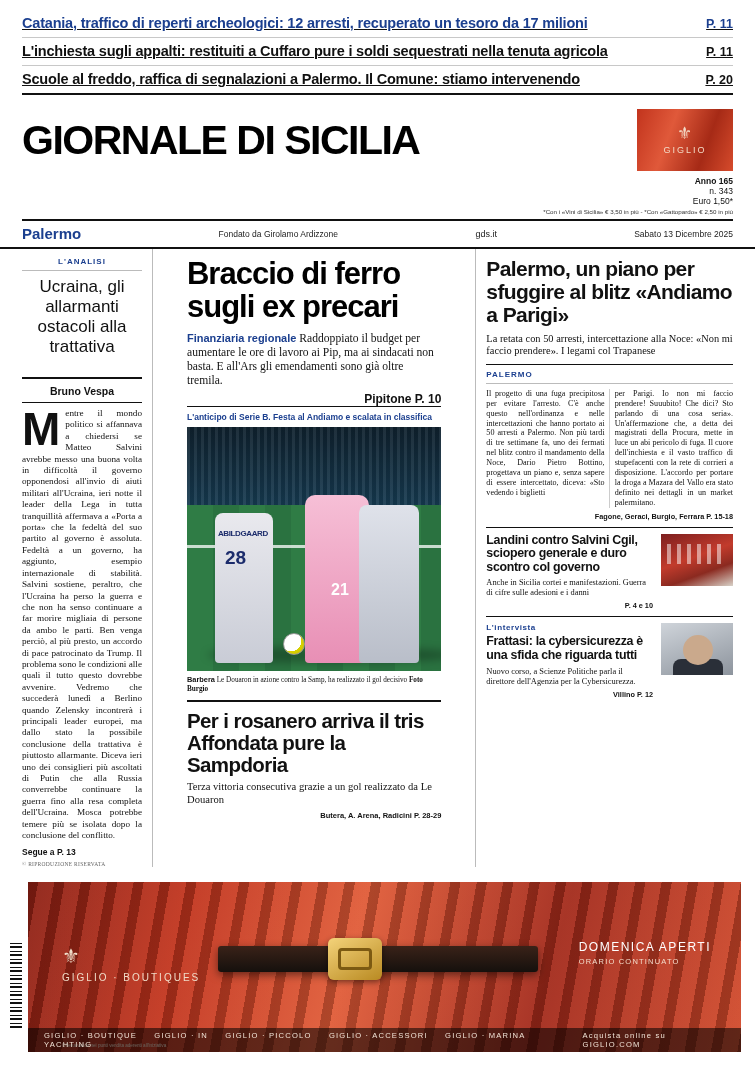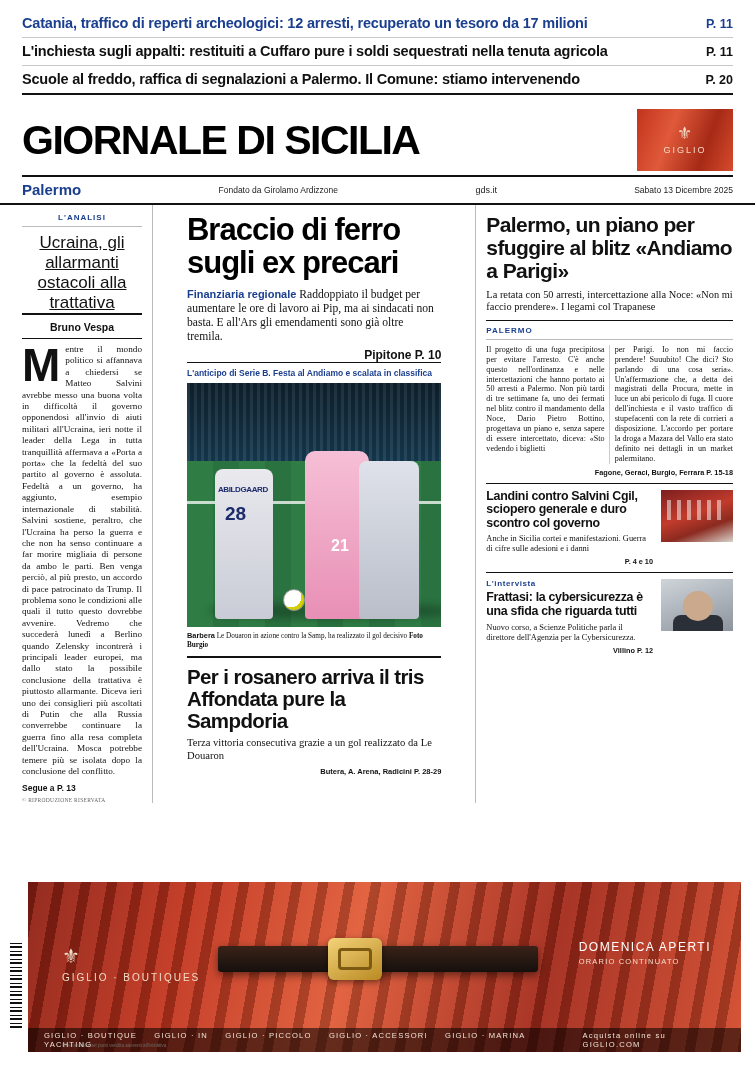--- a/index.html
+++ b/index.html
@@ -7,21 +7,21 @@
   body {
     width:755px; height:1080px;
     background:#ffffff;
     font-family:"Liberation Serif", serif;
     color:#111;
     overflow:hidden;
   }
   .page { position:relative; width:755px; height:1080px; background:#fff; }
 
   
-  .teasers { padding:10px 22px 8px 22px; }
+  .teasers { padding:10px 22px 8px 22px;text-decoration:underline; }
   .teaser {
     display:flex; align-items:baseline; justify-content:space-between;
     font-family:"Liberation Sans", sans-serif;
     font-weight:bold;
     padding:5px 0 6px 0;
     border-bottom:1px solid #c8c8c8;
   }
   .teaser:last-child { border-bottom:2px solid #111; }
   .teaser-text { font-size:14.5px; letter-spacing:-0.2px; }
   .teaser.blue .teaser-text { color:#1b3f8f; }
@@ -81,23 +81,22 @@
   
   .kicker-blue {
     font-family:"Liberation Sans", sans-serif;
     font-size:8px; font-weight:bold; color:#1b3f8f;
     letter-spacing:1px; text-align:center;
     border-bottom:1px solid #bbb; padding-bottom:4px; margin-bottom:6px;
   }
   .analysis-title {
     font-family:"Liberation Sans", sans-serif;
     font-size:17px; line-height:20px; font-weight:normal;
-    text-align:center; color:#111; padding-bottom:0;
+    text-align:center; color:#111; padding-bottom:20px;
     border-bottom:2px solid #111;
-    text-decoration:underline;
   }
   .author {
     font-family:"Liberation Sans", sans-serif;
     font-size:10.5px; font-weight:bold; text-align:center;
     padding:6px 0 5px 0; border-bottom:1px solid #111;
   }
   .dropcap-body { font-size:9.2px; line-height:11.4px; text-align:justify; hyphens:auto; margin-top:5px; }
   .dropcap {
     float:left; font-family:"Liberation Sans", sans-serif; font-weight:bold;
     font-size:46px; line-height:38px; padding:2px 5px 0 0;
@@ -231,20 +230,26 @@
   </div>
 
   <div class="masthead">
     <div class="mast-row">
       <div class="mast-title">GIORNALE DI SICILIA</div>
       <div class="mast-right">
         <div class="giglio-box">
           <span class="giglio-mark">⚜</span>
           <span class="giglio-name">GIGLIO</span>
         </div>
+        <div class="mast-meta">
+          <div class="anno">Anno 165</div>
+          <div class="num">n. 343</div>
+          <div class="euro">Euro 1,50*</div>
+          <div class="fine">*Con i «Vini di Sicilia» € 3,50 in più - *Con «Gattopardo» € 2,50 in più</div>
+        </div>
       </div>
     </div>
   </div>
   <div class="mast-rule"></div>
   <div class="mast-bottom">
     <div class="city">Palermo</div>
     <div class="founded">Fondato da Girolamo Ardizzone</div>
     <div class="site">gds.it</div>
     <div class="date">Sabato 13 Dicembre 2025</div>
   </div>

